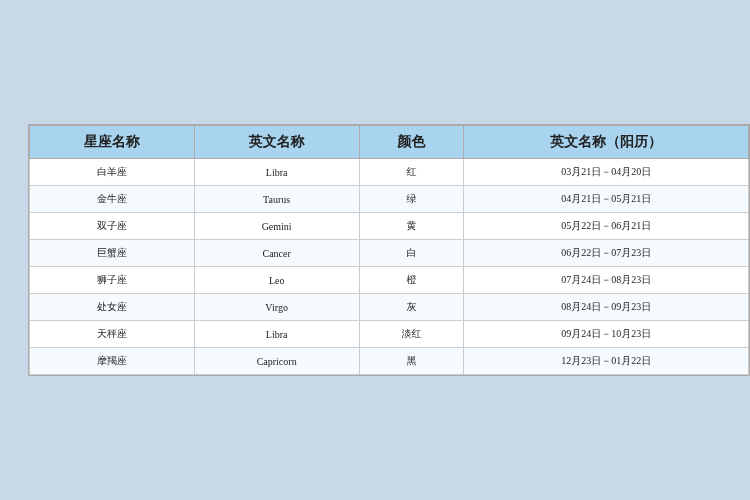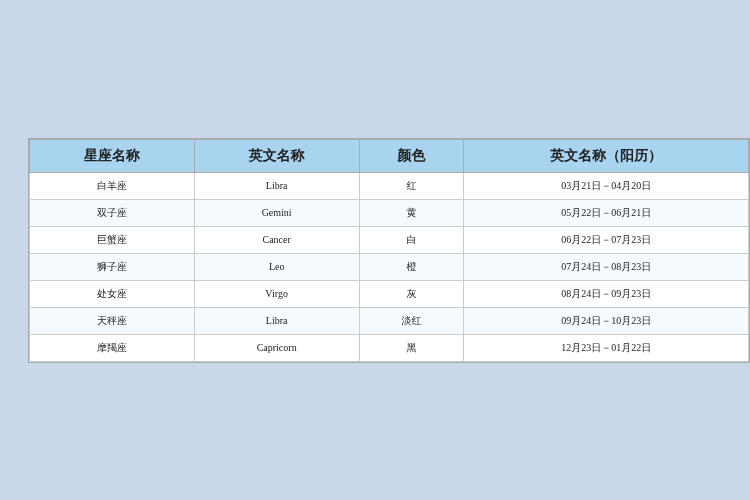--- a/index.html
+++ b/index.html
@@ -62,20 +62,26 @@
       </tr>
     </thead>
     <tbody id="table-body">
     <tr>
           <td>白羊座</td>
           <td>Libra</td>
           <td>红</td>
           <td>03月21日－04月20日</td>
         </tr>
         <tr>
+          <td>金牛座</td>
+          <td>Taurus</td>
+          <td>绿</td>
+          <td>04月21日－05月21日</td>
+        </tr>
+        <tr>
           <td>双子座</td>
           <td>Gemini</td>
           <td>黄</td>
           <td>05月22日－06月21日</td>
         </tr>
         <tr>
           <td>巨蟹座</td>
           <td>Cancer</td>
           <td>白</td>
           <td>06月22日－07月23日</td>

